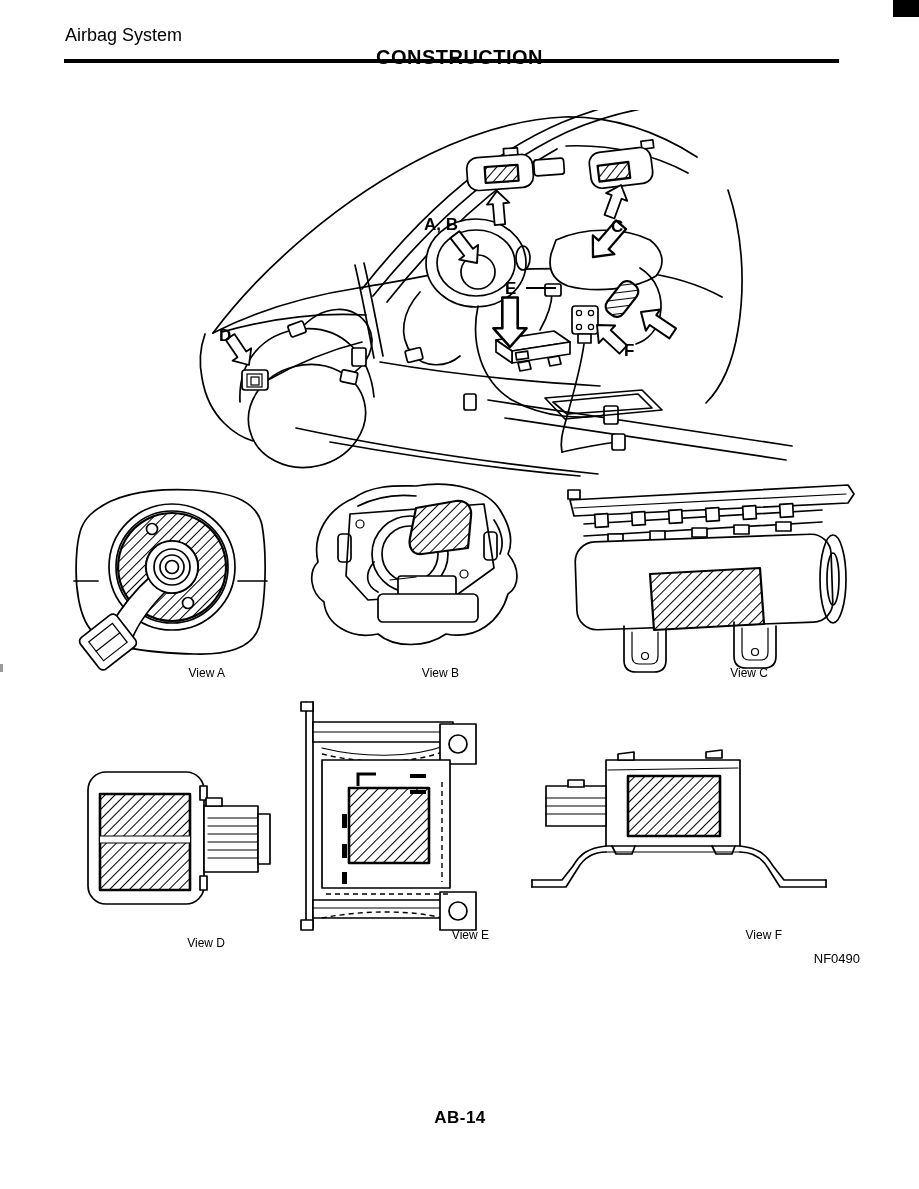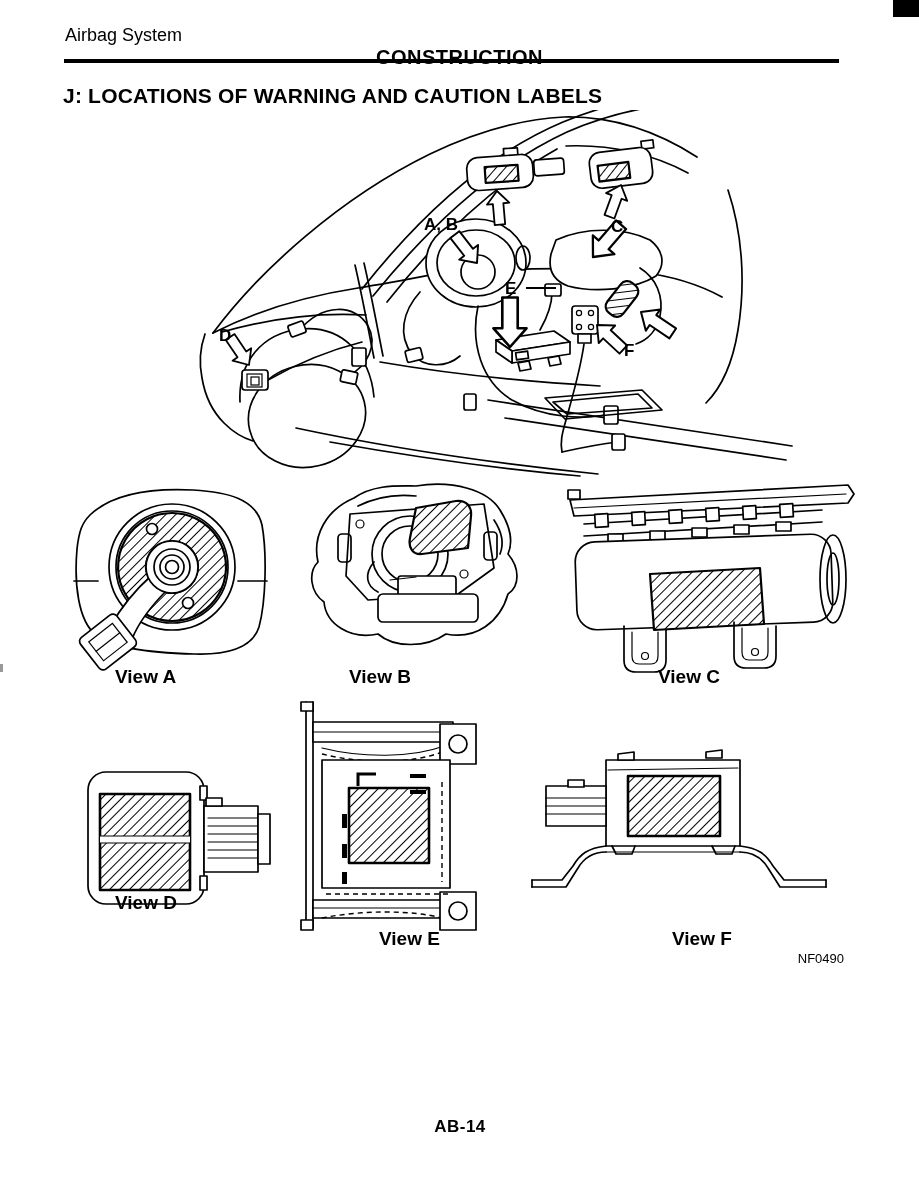--- a/index.html
+++ b/index.html
@@ -8,23 +8,23 @@
     background:#ffffff;color:#000;overflow:hidden;
     font-family:"Liberation Sans",sans-serif;
   }
   .abs{position:absolute;}
   .hdr-title{top:22px;left:0;width:100%;text-align:center;font-size:20px;font-weight:bold;letter-spacing:.5px;margin-top:24px;}
   .section-label{top:25px;left:65px;font-size:18px;}
   .rule{top:59px;left:64px;width:775px;height:4px;background:#000;}
   .heading{top:84px;left:63px;font-size:21px;font-weight:bold;letter-spacing:.2px;white-space:nowrap;}
   .corner-tab{top:0;left:893px;width:26px;height:17px;background:#000;}
   .edge-mark{top:664px;left:0;width:3px;height:8px;background:#999;}
-  .caption{font-size:19px;font-weight:bold;text-align:left;width:110px;}
-  .figcode{top:951px;left:754px;width:90px;text-align:right;font-size:13px;}
-  .pagenum{top:1108px;left:380px;width:160px;text-align:center;font-size:17px;font-weight:bold;letter-spacing:.5px;margin-top:9px;}
+  .caption{font-size:12px;font-weight:normal;text-align:right;width:110px;}
+  .figcode{top:951px;left:770px;width:90px;text-align:right;font-size:13px;}
+  .pagenum{top:1108px;left:380px;width:160px;text-align:center;font-size:17px;font-weight:bold;letter-spacing:.5px;}
   svg{display:block;}
   .ln{fill:none;stroke:#000;stroke-width:1.7;stroke-linecap:round;stroke-linejoin:round;}
   .thin{fill:none;stroke:#000;stroke-width:1.2;stroke-linecap:round;}
   .wh{fill:#fff;stroke:#000;stroke-width:1.7;stroke-linejoin:round;}
   .ht{fill:url(#hatch);stroke:#000;stroke-width:2.2;stroke-linejoin:round;}
   .ht2{fill:url(#hatch);stroke:#000;stroke-width:2.6;stroke-linejoin:round;}
   .ar{fill:#fff;stroke:#000;stroke-width:2.4;stroke-linejoin:round;}
   .co{font:bold 17px "Liberation Sans",sans-serif;fill:#000;}
   .blk{fill:#000;stroke:none;}
   .dsh{fill:none;stroke:#000;stroke-width:1.4;stroke-dasharray:5 4;}
@@ -40,21 +40,20 @@
         <rect width="7" height="7" fill="#fff"></rect>
         <line x1="0" y1="0" x2="0" y2="7" stroke="#000" stroke-width="2"></line>
       </pattern>
       <path id="oarrow" d="M0,0 L15,17 L7,17 L7,45 L-7,45 L-7,17 L-15,17 Z"></path>
     </defs>
   </svg>
 
   <div class="abs hdr-title">CONSTRUCTION</div>
   <div class="abs section-label">Airbag System</div>
   <div class="abs rule"></div>
-  <div class="abs heading">J: LOCATIONS OF WARNING AND CAUTION LABELS</div>
   <div class="abs corner-tab"></div>
   <div class="abs edge-mark"></div>
 
   <svg class="abs" style="left:190px;top:110px" width="615" height="368" viewBox="190 110 615 368">
     <g>
       <path class="ln" d="M213,333 C260,270 340,198 430,154 C476,132 522,119 564,117 C612,116 658,132 697,157"></path>
       <path class="ln" d="M213,333 C252,313 300,297 358,288 C390,283 420,277 446,272"></path>
       <path class="ln" d="M222,332 C268,319 318,312 366,315"></path>
       <path class="ln" d="M205,334 C200,348 199,363 202,378 C205,396 213,412 224,423 C233,432 243,438 253,441"></path>
       <path class="ln" d="M240,402 C238,362 262,333 301,329 C342,325 370,355 374,397"></path>
@@ -306,19 +305,19 @@
       <path class="ln" d="M300,141 L254,141 L242,122 C236,112 226,106 214,106"></path>
       <path class="ln" d="M6,134 L6,141"></path>
       <path class="ln" d="M300,134 L300,141"></path>
       <path class="thin" d="M80,106 L214,106"></path>
     </g>
   </svg>
 
   <div class="abs caption" style="left:115px;top:666px">View A</div>
   <div class="abs caption" style="left:349px;top:666px">View B</div>
   <div class="abs caption" style="left:658px;top:666px">View C</div>
-  <div class="abs caption" style="left:115px;top:892px">View D</div>
+  <div class="abs caption" style="left:115px;top:936px">View D</div>
   <div class="abs caption" style="left:379px;top:928px">View E</div>
   <div class="abs caption" style="left:672px;top:928px">View F</div>
 
   <div class="abs figcode">NF0490</div>
   <div class="abs pagenum">AB-14</div>
 </div>
 
 </body></html>

